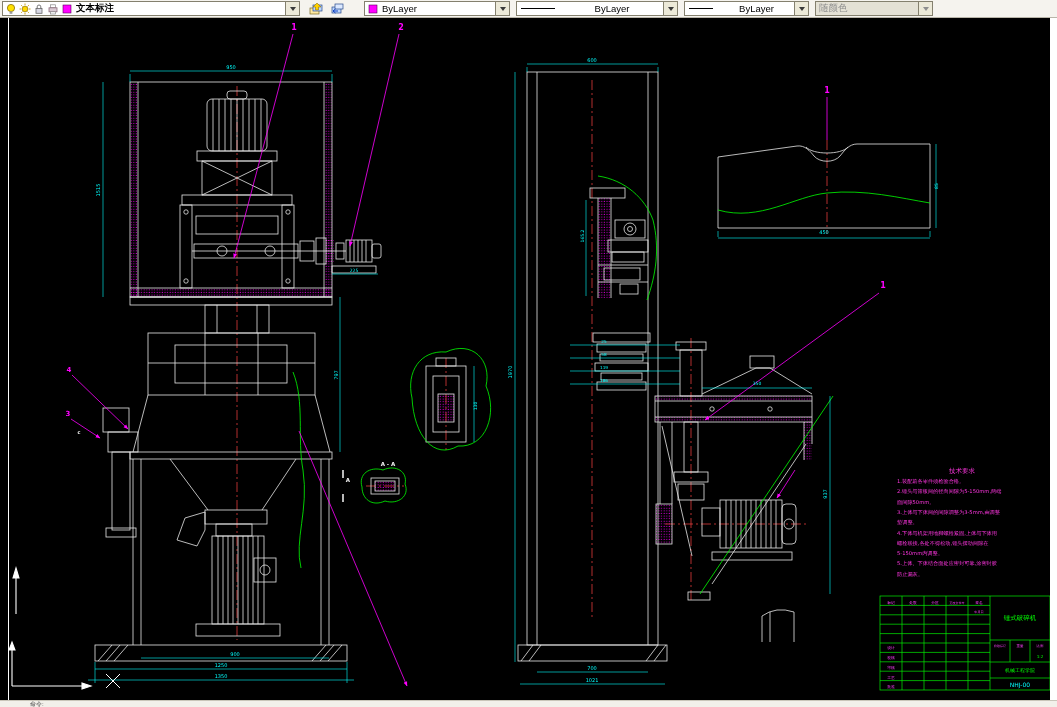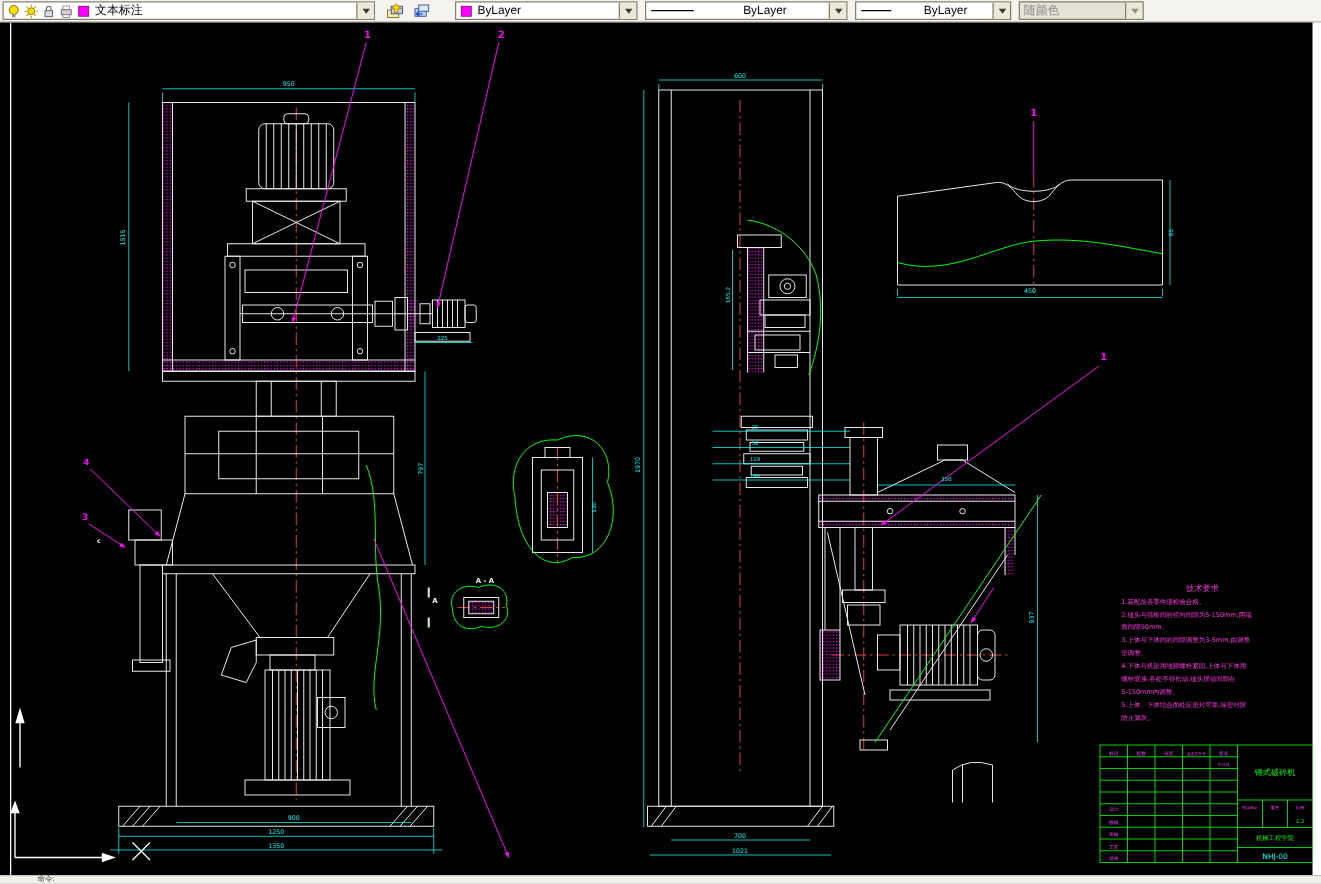--- a/index.html
+++ b/index.html
@@ -25,21 +25,21 @@
   svg text{font-family:"DejaVu Sans",sans-serif;}
 
   
   .statusbar{height:7px;background:#f2f0ea;border-top:1px solid #c9c5b9;font-size:6px;line-height:6px;color:#444;padding-left:30px;box-sizing:border-box;}
 </style>
 </head>
 <body>
 
 <div class="toolbar">
 
-  <div class="combo" style="width:298px;">
+  <div class="combo" style="width:298px;font-weight:bold;">
     <span class="ic">
       <svg width="12" height="12">
           <circle cx="6" cy="5" r="3.6" fill="#ffe000" stroke="#8a6d00" stroke-width="0.8"></circle>
           <rect x="4.6" y="8.4" width="2.8" height="2.4" fill="#9a9a9a"></rect>
         </svg>
     </span>
     <span class="ic">
       <svg width="12" height="12">
           <circle cx="6" cy="6" r="2.8" fill="#ffd800" stroke="#8a6d00" stroke-width="0.7"></circle>
           <g stroke="#c89a00" stroke-width="0.9">
@@ -125,21 +125,21 @@
   <div class="combo" style="width:125px;">
     <span class="lineglyph" style="width:24px;"></span>
     <span class="val center">ByLayer</span>
     <span class="arrowbtn">
         <span class="tri"></span>
       </span>
   </div>
 
   <span class="sp" style="width:6px;"></span>
 
-  <div class="combo disabled" style="width:100px;">
+  <div class="combo disabled" style="width:118px;">
     <span class="val">随颜色</span>
     <span class="arrowbtn">
         <span class="tri"></span>
       </span>
   </div>
 </div>
 
 <div class="canvas-wrap">
 <svg width="1050" height="682" viewBox="0 18 1050 682">
   <defs>

